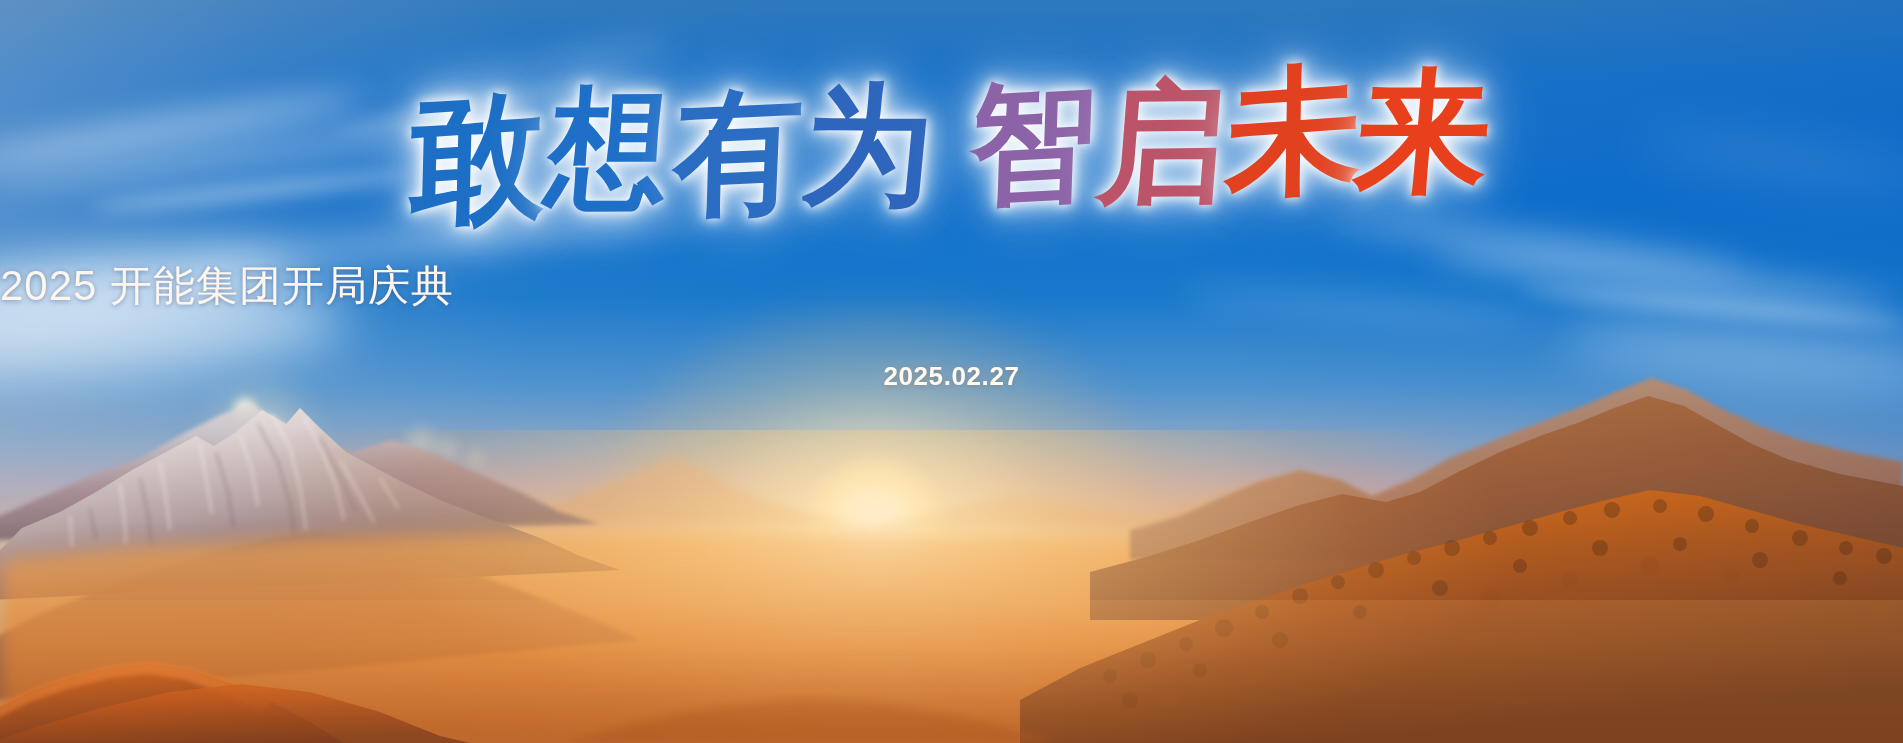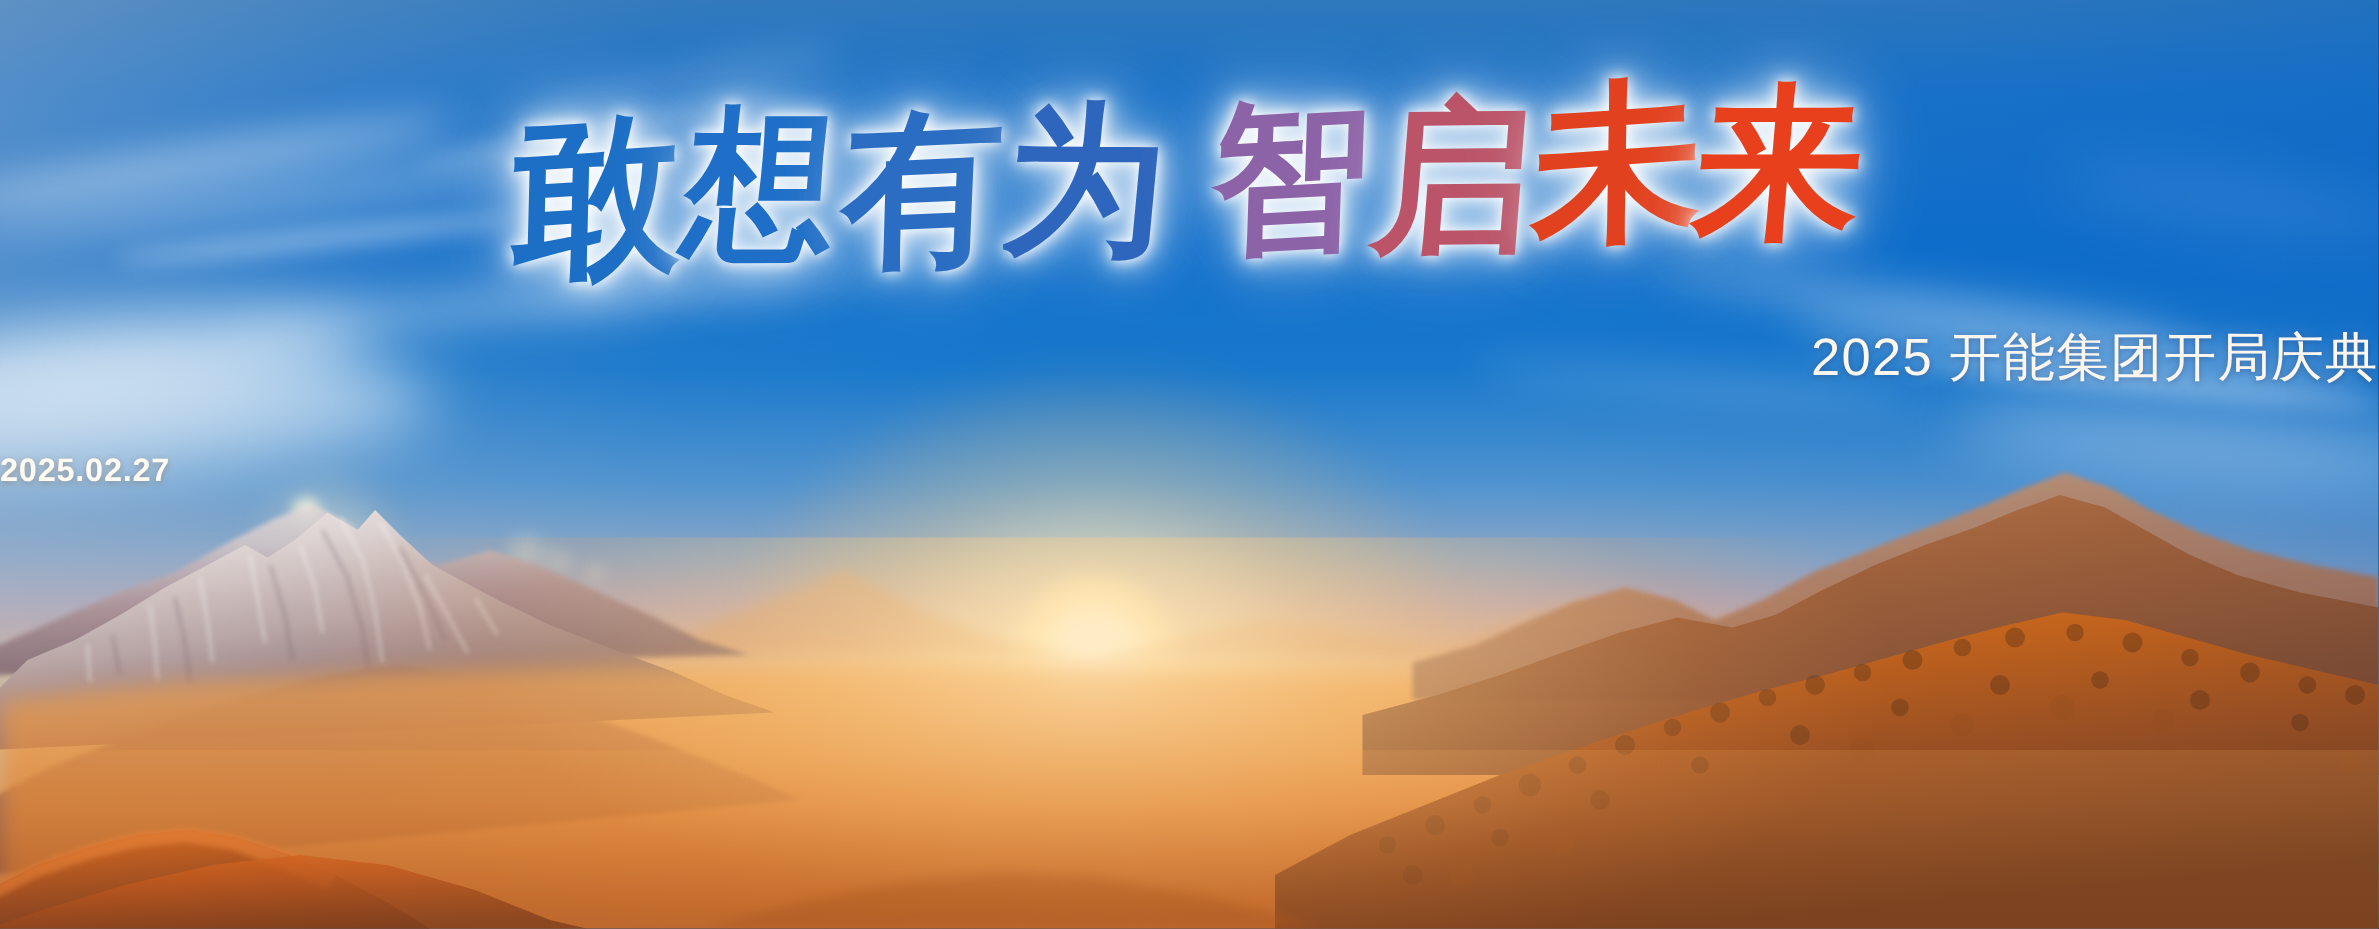--- a/index.html
+++ b/index.html
@@ -135,34 +135,34 @@
   .cal .c2{transform:rotate(1.5deg) translateY(-4px) scale(.94,1.0);}
   .cal .c3{transform:rotate(-1deg) translateY(4px) scale(1.0,1.06);}
   .cal .c4{transform:rotate(2deg) translateY(0px) scale(1.02,1.02);}
   .cal .c5{transform:rotate(-1.5deg) translateY(2px) scale(.98,1.04);}
   .cal .c6{transform:rotate(1deg) translateY(6px) scale(1.0,1.02);}
   .cal .c7{transform:rotate(-2.5deg) translateY(-2px) scale(1.06,1.08);}
   .cal .c8{transform:rotate(1.5deg) translateY(2px) scale(1.04,1.04);}
 
   #subblock{
     position:absolute;left:0;right:0;top:258px;
-    text-align:right;z-index:40;pointer-events:none;
+    text-align:left;z-index:40;pointer-events:none;
   }
   #sub-cn{
     font-size:42px;color:#fdf6ee;font-weight:400;letter-spacing:1px;
     text-shadow:0 1px 5px rgba(40,60,110,.45),0 0 18px rgba(255,255,255,.18);
   }
   #sub-en{
     margin-top:9px;
     font-size:30px;color:#fdf7f0;font-weight:400;letter-spacing:.2px;
     text-shadow:0 1px 5px rgba(40,60,110,.42),0 0 16px rgba(255,255,255,.16);
   }
   #date{
     position:absolute;left:0;right:0;top:361px;
-    text-align:left;z-index:40;pointer-events:none;
+    text-align:center;z-index:40;pointer-events:none;
     font-size:26px;font-weight:700;color:#fffaf2;letter-spacing:.6px;
     text-shadow:0 1px 6px rgba(120,90,60,.45),0 0 14px rgba(255,255,255,.25);
   }
 
   .haze{position:absolute;left:0;right:0;pointer-events:none;}
 </style>
 </head>
 <body>
 
 <div id="stage">

